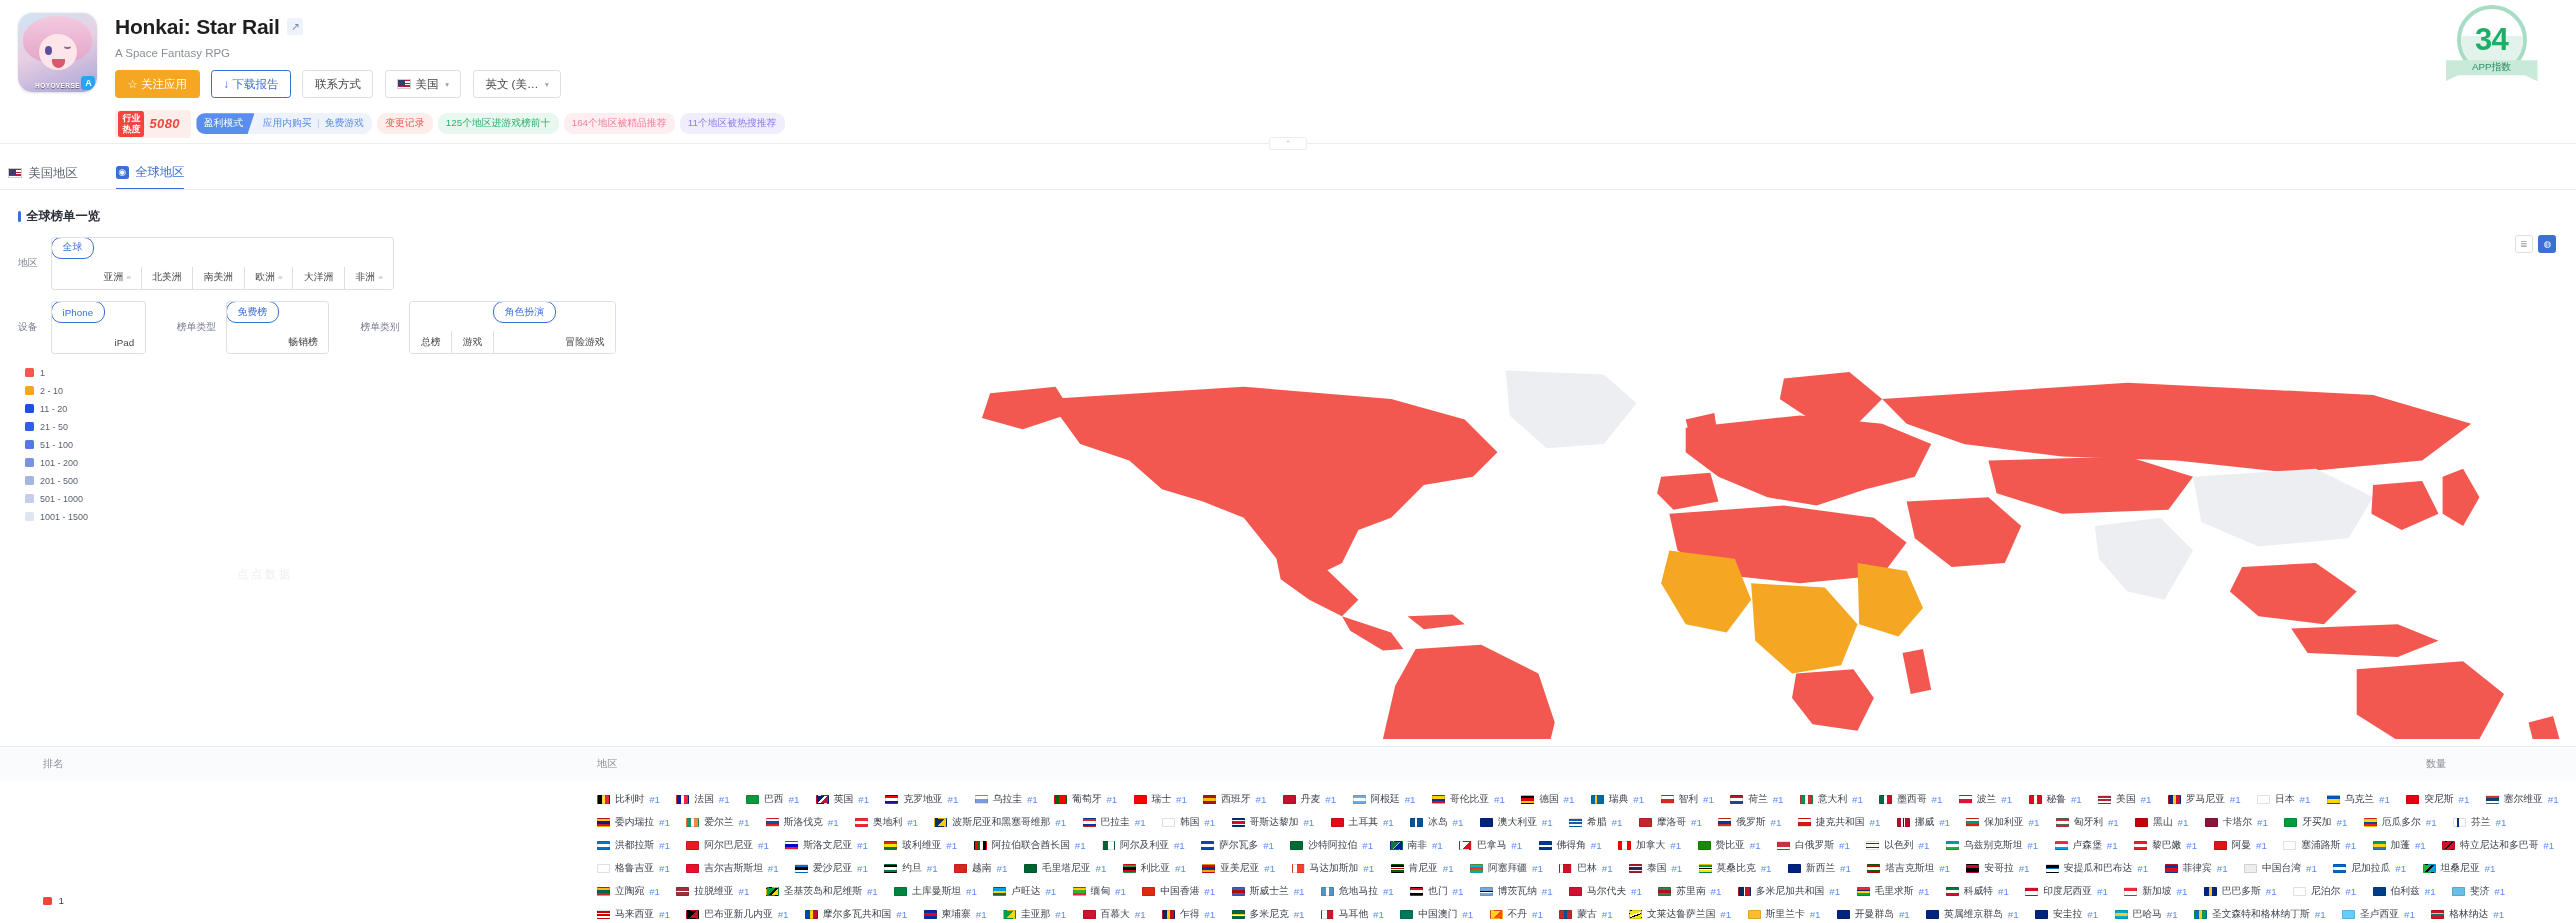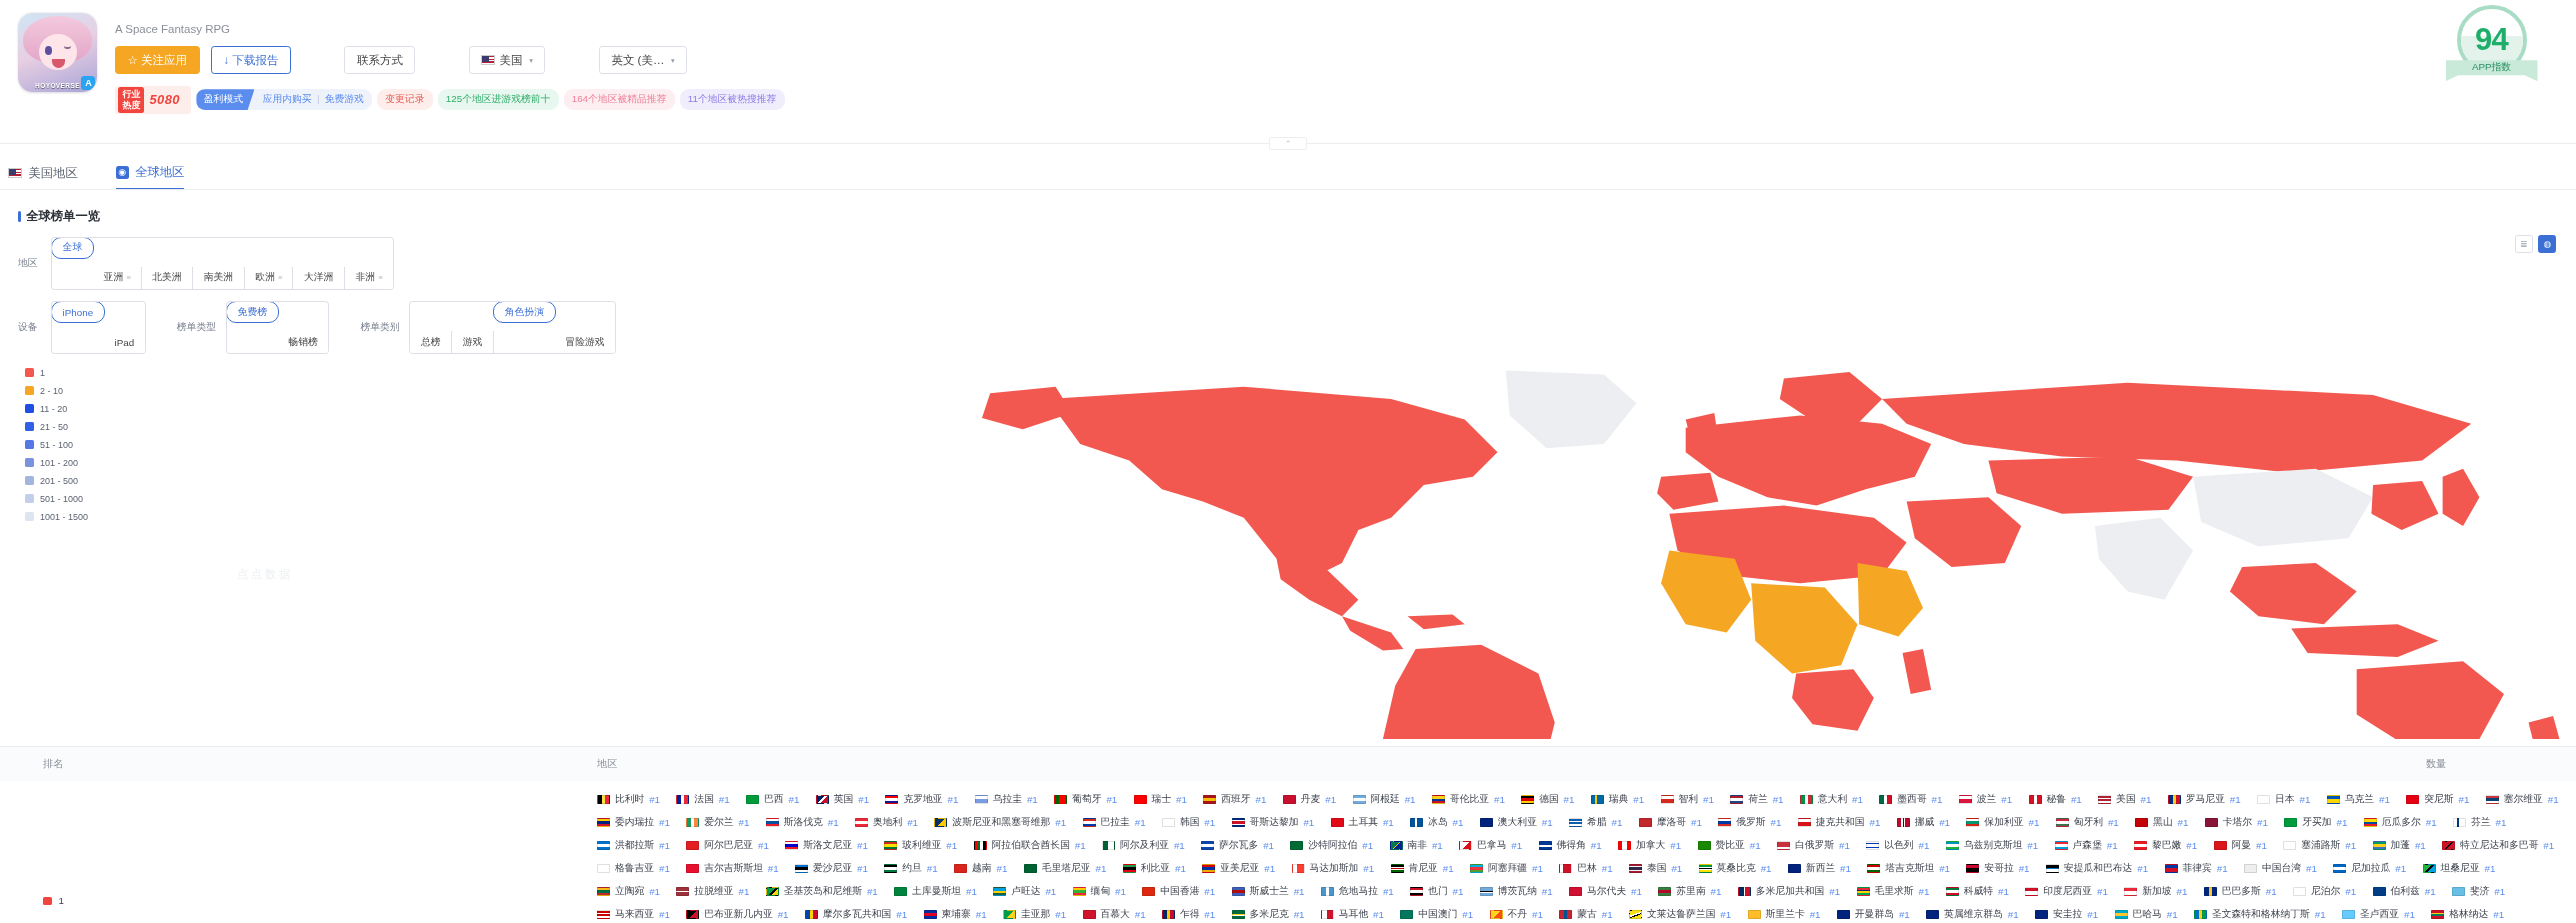--- a/index.html
+++ b/index.html
@@ -70,21 +70,21 @@
   .app-sub { font-size: 11.5px; color: #8a8f99; margin-top: 8.2px; }
 
   .btn-row { display: flex; align-items: center; gap: 11.5px; margin-top: 11.5px; }
   .btn {
     height: 28px; padding: 0 11.5px; border-radius: 3.3px;
     font-size: 11.5px; display: inline-flex; align-items: center; gap: 4.1px;
     cursor: pointer; white-space: nowrap;
   }
   .btn-follow { background: #f5a623; color: #fff; border: 0.8px solid #f5a623; font-weight: 500; }
   .btn-report { background: #fff; color: #3b6fd4; border: 0.8px solid #3b6fd4; }
-  .btn-plain { background: #fff; color: #444; border: 0.8px solid #dcdfe6; margin-left: 42px; }
+  .btn-plain { background: #fff; color: #444; border: 0.8px solid #dcdfe6; }
   .btn .caret { font-size: 7.4px; color: #9aa0ab; margin-left: 2.5px; }
   .flag-us {
     width: 14px; height: 9.8px; display: inline-block; position: relative;
     background: linear-gradient(#b22234 0 16.6%, #fff 16.6% 33.3%, #b22234 33.3% 50%, #fff 50% 66.6%, #b22234 66.6% 83.3%, #fff 83.3% 100%);
     border: 0.4px solid #ccc;
   }
   .flag-us::before {
     content: ""; position: absolute; left: 0; top: 0; width: 6.5px; height: 5.7px; background: #3c3b6e;
   }
 
@@ -228,20 +228,24 @@
       <div class="hair"></div>
       <div class="face"></div>
       <div class="eye-l"></div>
       <div class="eye-r"></div>
       <div class="mouth"></div>
       <div class="brand">HOYOVERSE</div>
       <div class="store-badge">A</div>
     </div>
 
     <div class="header-main">
+      <div class="title-row">
+        <div class="app-title">Honkai: Star Rail</div>
+        <span class="ext-link">↗</span>
+      </div>
       <div class="app-sub">A Space Fantasy RPG</div>
 
       <div class="btn-row">
         <div class="btn btn-follow">☆ 关注应用</div>
         <div class="btn btn-report">↓ 下载报告</div>
         <div class="btn btn-plain">联系方式</div>
         <div class="btn btn-plain">
           <span class="flag-us"></span>
           <span>美国</span>
           <span class="caret">▾</span>
@@ -274,21 +278,21 @@
         <div class="pill pill-green">125个地区进游戏榜前十</div>
         <div class="pill pill-pink">164个地区被精品推荐</div>
         <div class="pill pill-purple">11个地区被热搜推荐</div>
       </div>
     </div>
   </div>
 
   <div class="score-wrap">
     <div class="score-ring">
       <div class="fill"></div>
-      <div class="num">94</div>
+      <div class="num">34</div>
     </div>
     <div class="score-ribbon">APP指数</div>
   </div>
 
   <div class="collapse-handle">⌃</div>
 </div>
 
 <div class="region-tabs">
   <div class="rtab">
     <span class="flag-us"></span>

